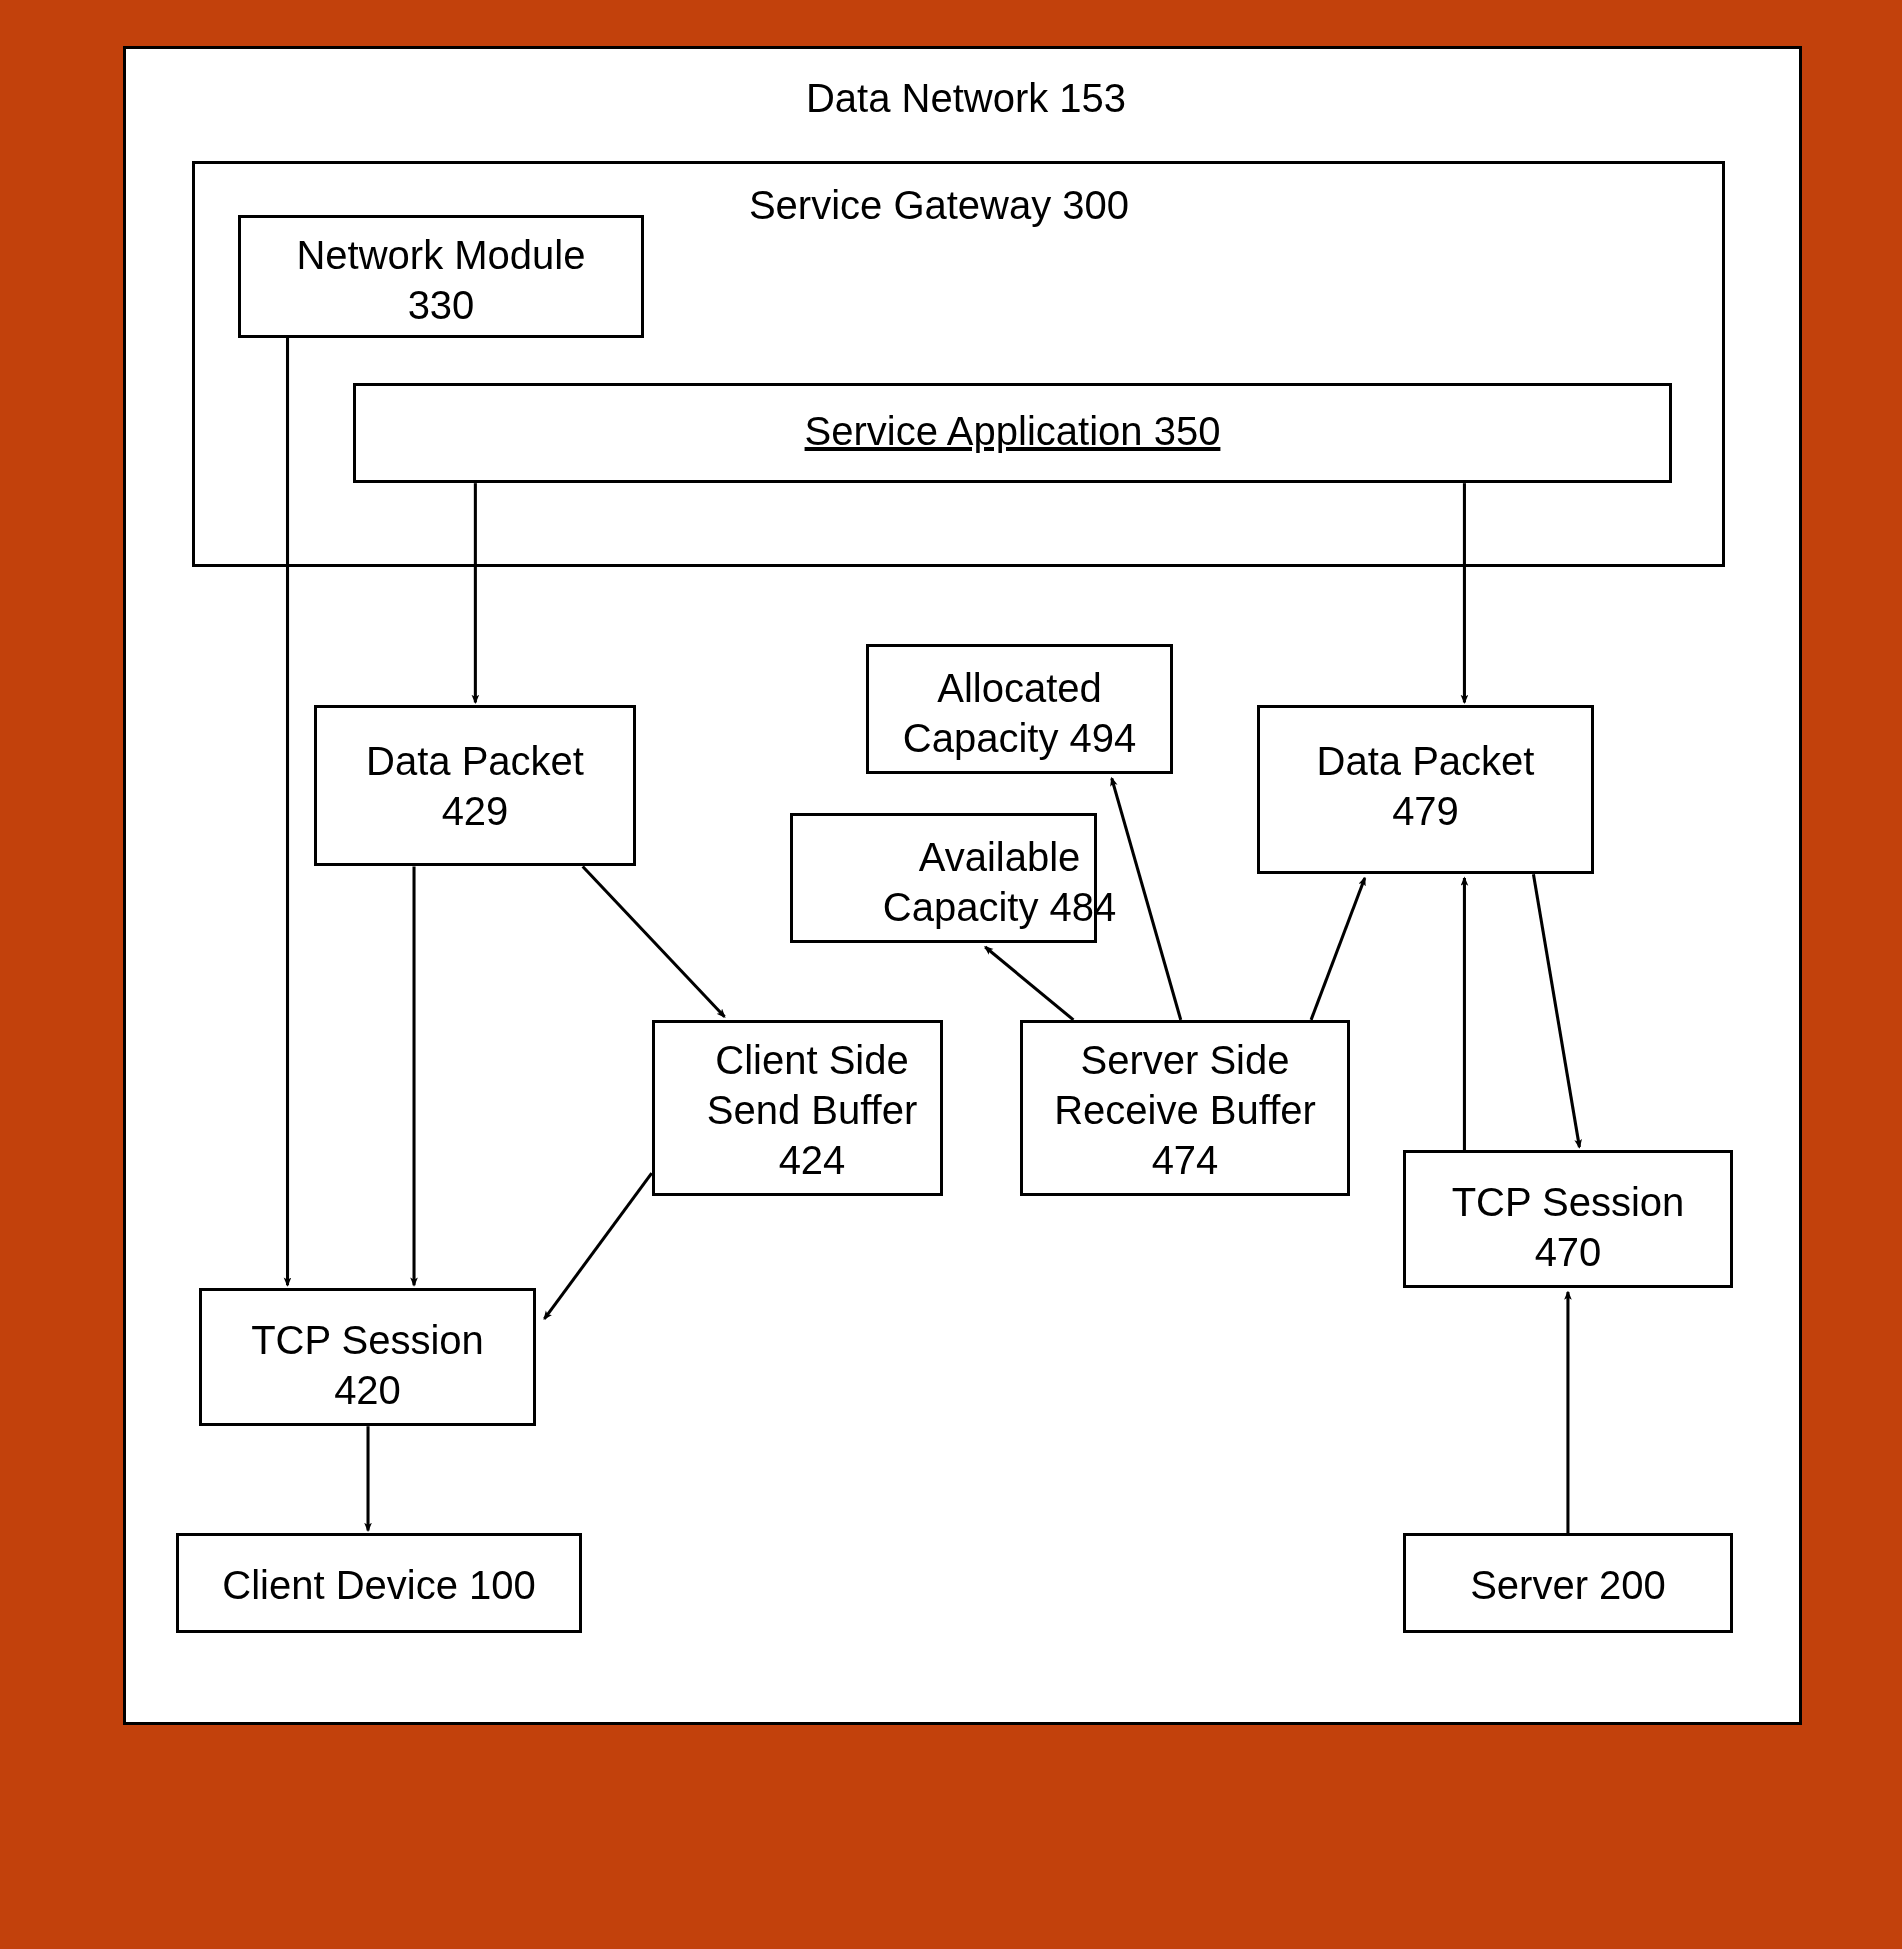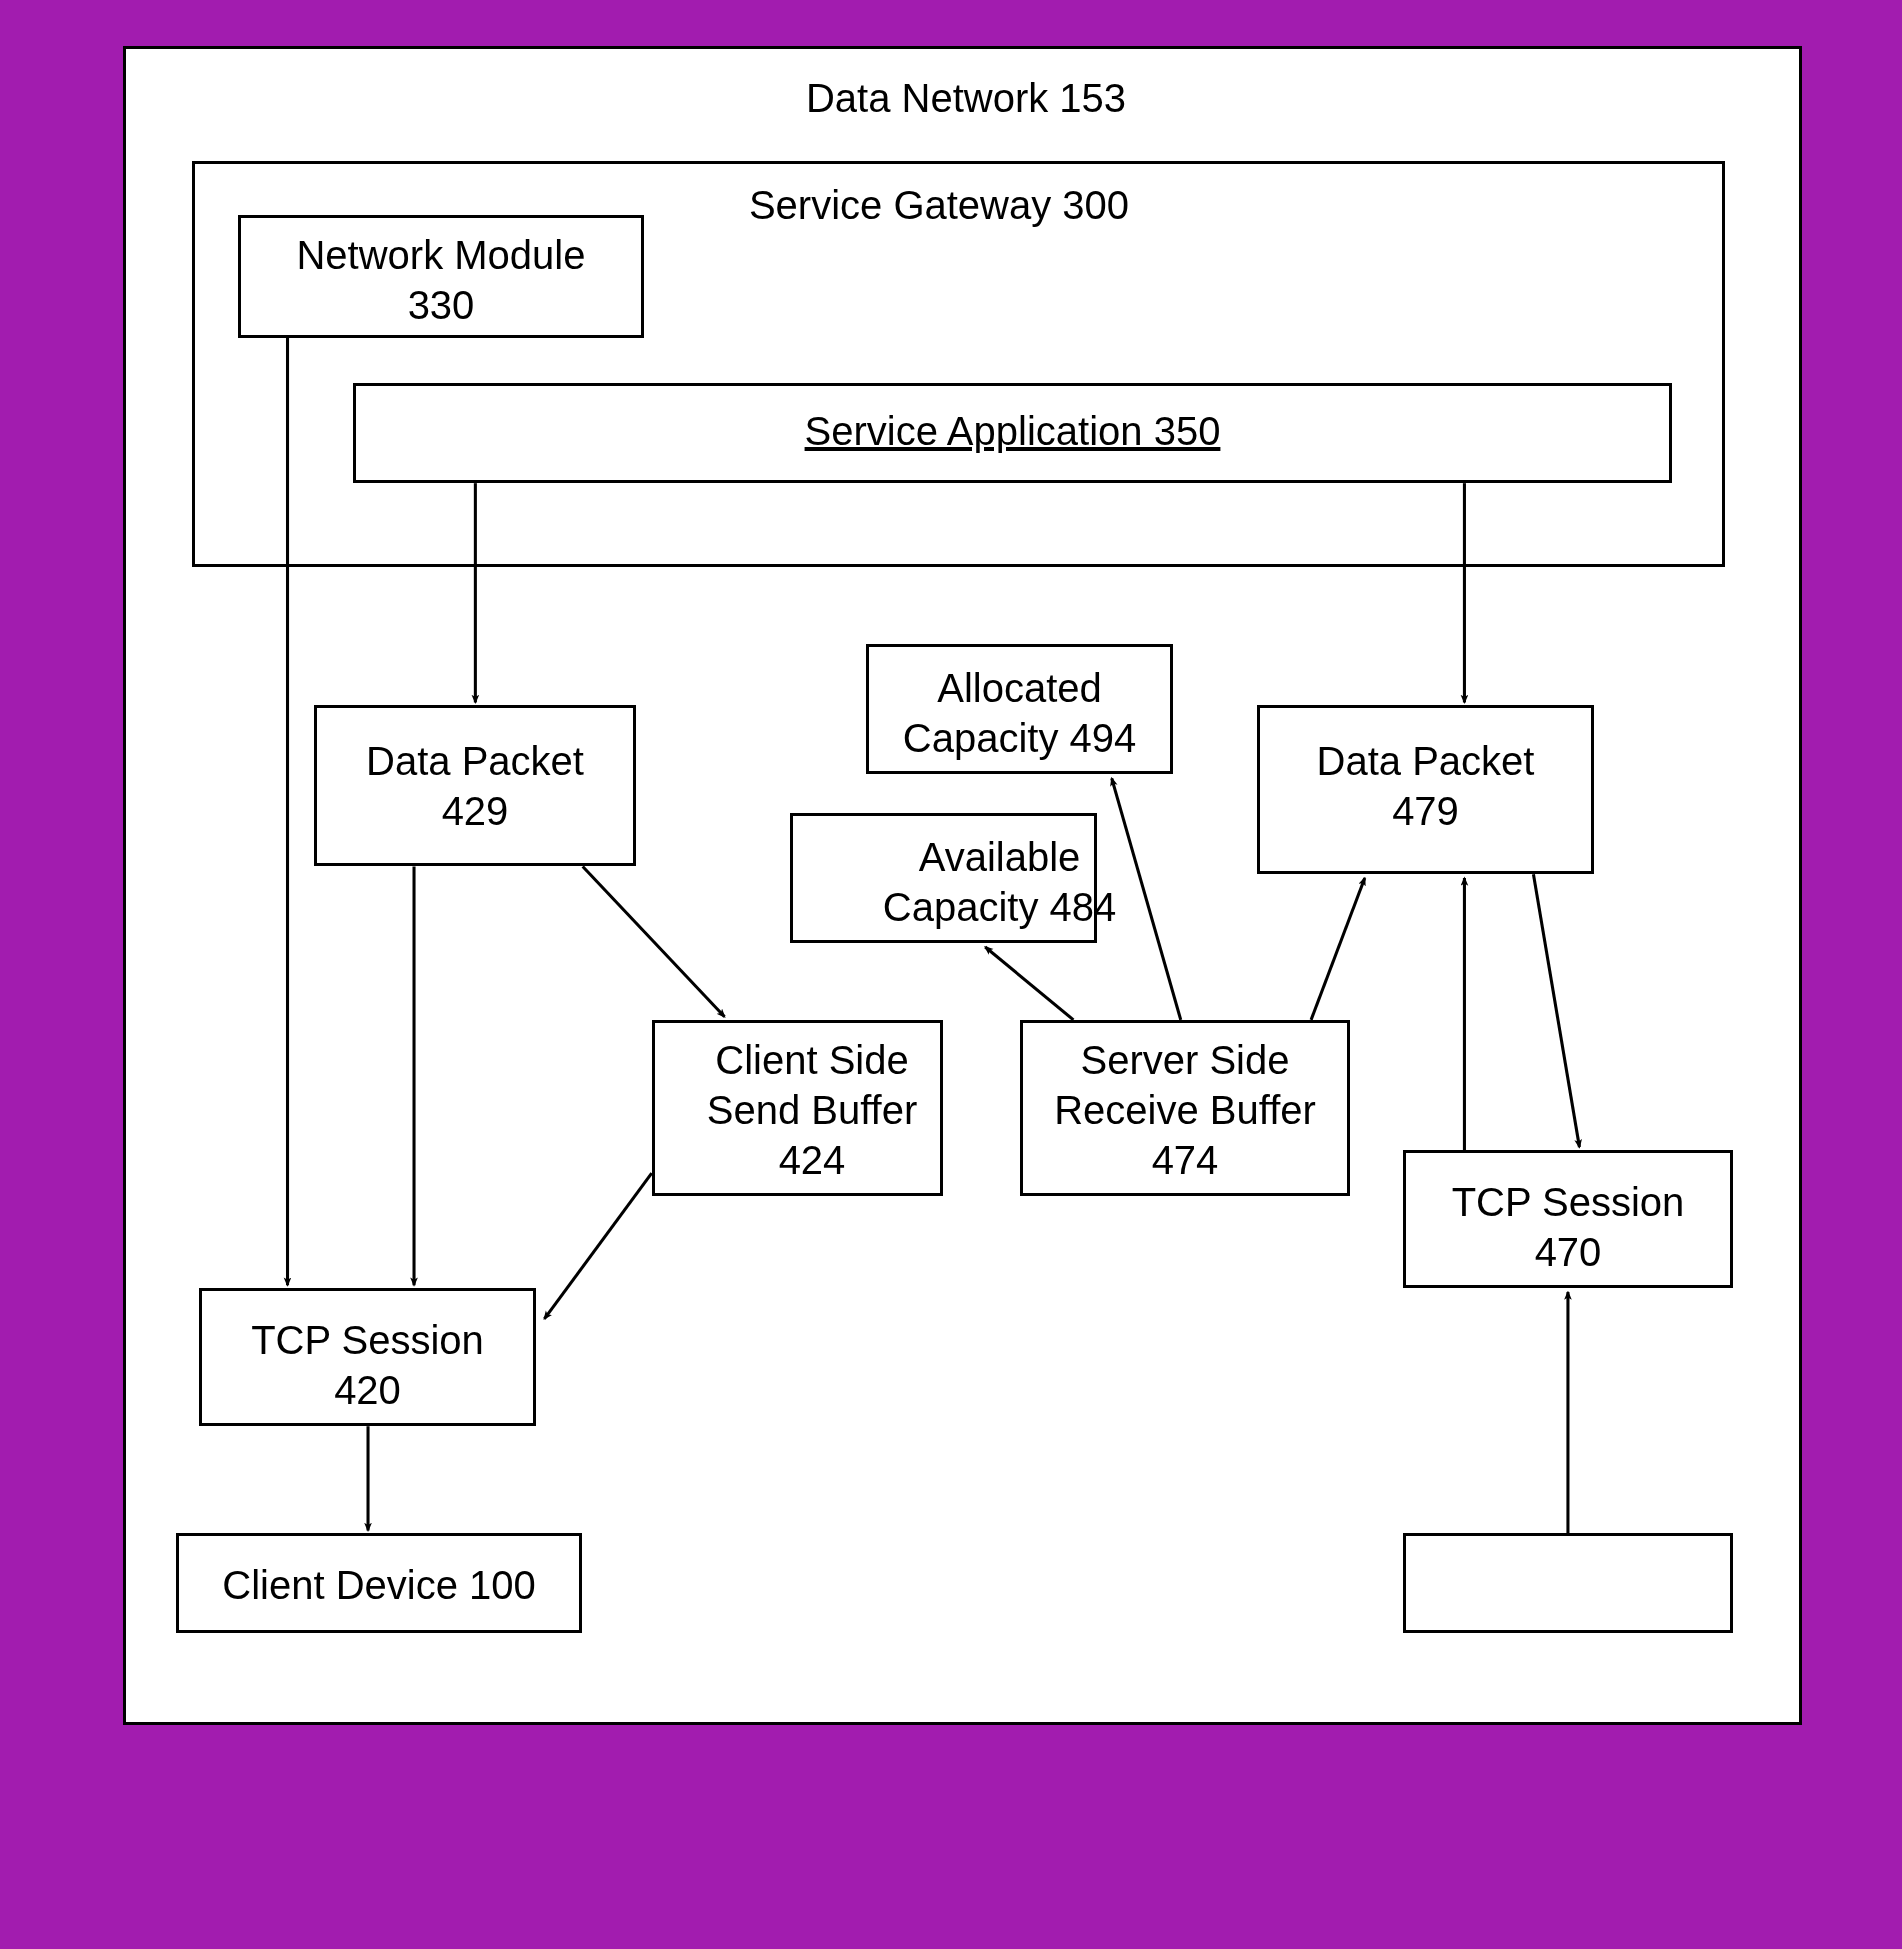--- a/index.html
+++ b/index.html
@@ -5,21 +5,21 @@
 html, body {
   margin: 0;
   padding: 0;
   background: #fff;
   font-family: Arial, Helvetica, sans-serif;
 }
 .page {
   position: relative;
   width: 1903px;
   height: 1950px;
-  background: #a21caf;
+  background: #c2410c;
 }
 .box {
   position: absolute;
   border: 3.1px solid #000;
   background: #fff;
   box-sizing: border-box;
 }
 .label {
   position: absolute;
   font-size: 40px;
@@ -89,20 +89,21 @@
 420</div>
 
   <div class="box" style="left:1403px; top:1150px; width:330px; height:138px;"></div>
   <div class="label" style="left:1403px; top:1177px; width:330px;">TCP Session
 470</div>
 
   <div class="box" style="left:176px; top:1533px; width:406px; height:100px;"></div>
   <div class="label" style="left:176px; top:1560px; width:406px;">Client Device 100</div>
 
   <div class="box" style="left:1403px; top:1533px; width:330px; height:100px;"></div>
+  <div class="label" style="left:1403px; top:1560px; width:330px;">Server 200</div>
 
 
   <svg class="arrows" viewBox="0 0 2482 2543">
     <defs>
       <marker id="arrowhead" markerWidth="12" markerHeight="12" refX="10" refY="5" orient="auto" markerUnits="userSpaceOnUse">
         <path d="M0,0 L12,5 L0,10 L3,5 Z" fill="#000"></path>
       </marker>
     </defs>
     <g stroke="#000" stroke-width="4" fill="none" marker-end="url(#arrowhead)">
 

